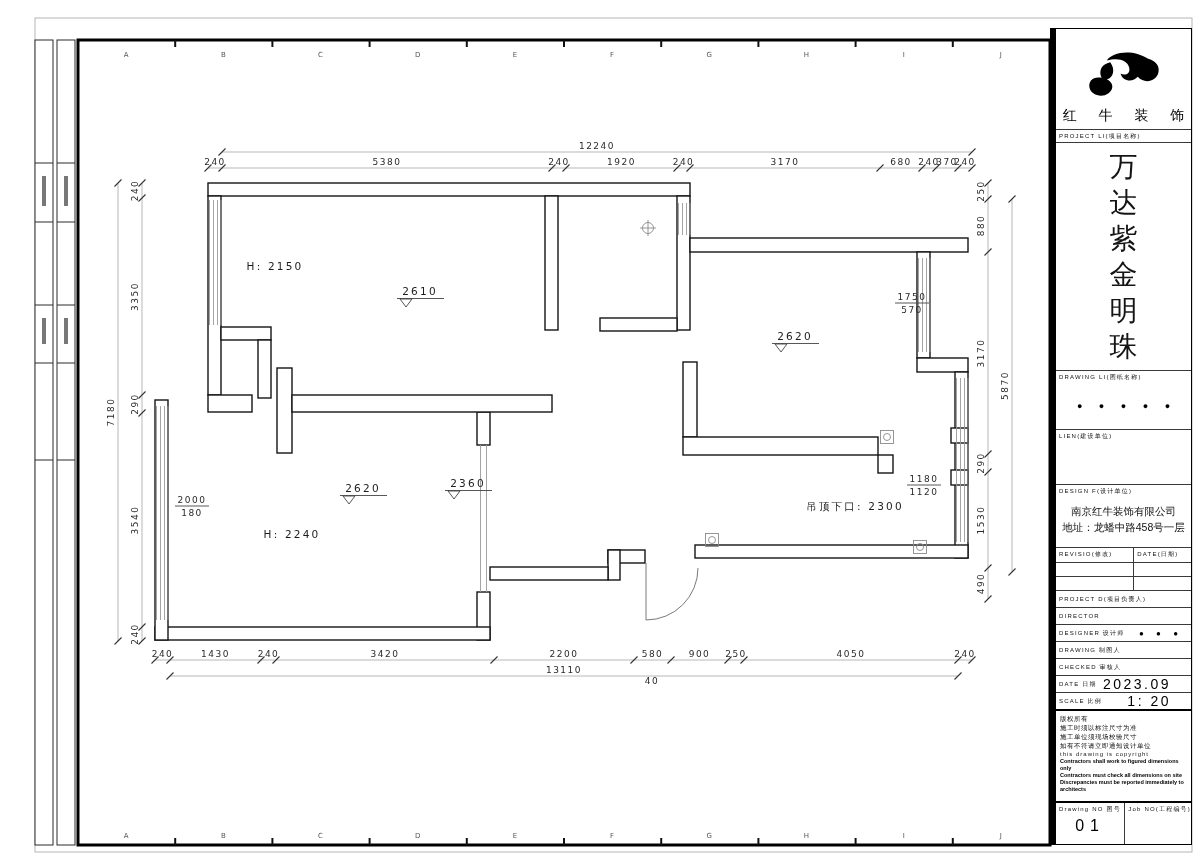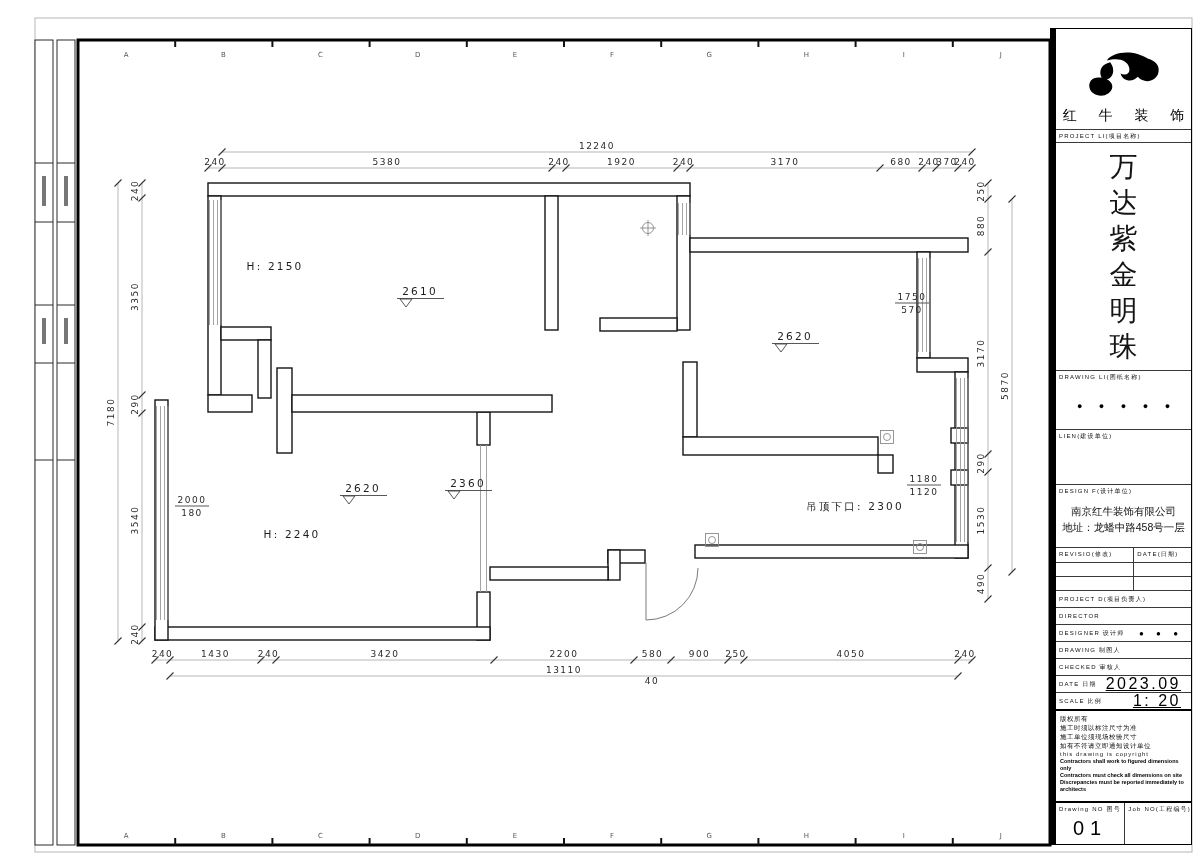--- a/index.html
+++ b/index.html
@@ -45,29 +45,29 @@
   #tb-designbody{height:50px;border-top:none;text-align:center;font-size:10.5px;line-height:16px;
                  color:#111;padding-top:6px;white-space:nowrap;}
   .tb-split{display:flex;}
   .tb-split .c1{width:58%;border-right:1px solid #3a3a3a;}
   .tb-split .c2{flex:1;}
   .rev-head{height:15px;}
   .rev-empty{height:14px;}
   .fieldrow{height:17px;display:flex;align-items:center;justify-content:space-between;}
   .fieldrow .lab{padding-top:0;}
   .fieldval-dots{font-size:8px;letter-spacing:5px;color:#000;padding-right:8px;}
-  .fieldval-big{font-size:16px;letter-spacing:2.5px;color:#000;padding-right:10px;white-space:nowrap;text-decoration:underline;}
+  .fieldval-big{font-size:14px;letter-spacing:2.5px;color:#000;padding-right:20px;white-space:nowrap;}
   #tb-notes{height:92px;border-top:2px solid #000;padding:3px 2px 0 4px;overflow:hidden;}
   .note-cn{font-size:6.5px;line-height:9px;color:#111;letter-spacing:0.5px;}
   .note-en{font-size:6px;line-height:8px;color:#222;letter-spacing:1px;}
   .note-bold{font-size:5.5px;line-height:7px;color:#000;font-weight:bold;letter-spacing:0;}
   #tb-bottom{height:43px;border-top:2px solid #000;display:flex;}
   #tb-bottom .c1{width:58%;border-right:1px solid #3a3a3a;position:relative;}
   #tb-bottom .c2{flex:1;position:relative;}
-  .bigno{position:absolute;left:0;right:0;top:14px;text-align:center;font-size:20px;
+  .bigno{position:absolute;left:0;right:0;top:14px;text-align:center;font-size:16px;
          letter-spacing:6px;color:#000;}
 </style>
 </head>
 <body>
 
 <div id="sheet">
 
   <svg id="plan-svg" width="1200" height="860" viewBox="0 0 1200 860">
 
     <g>

